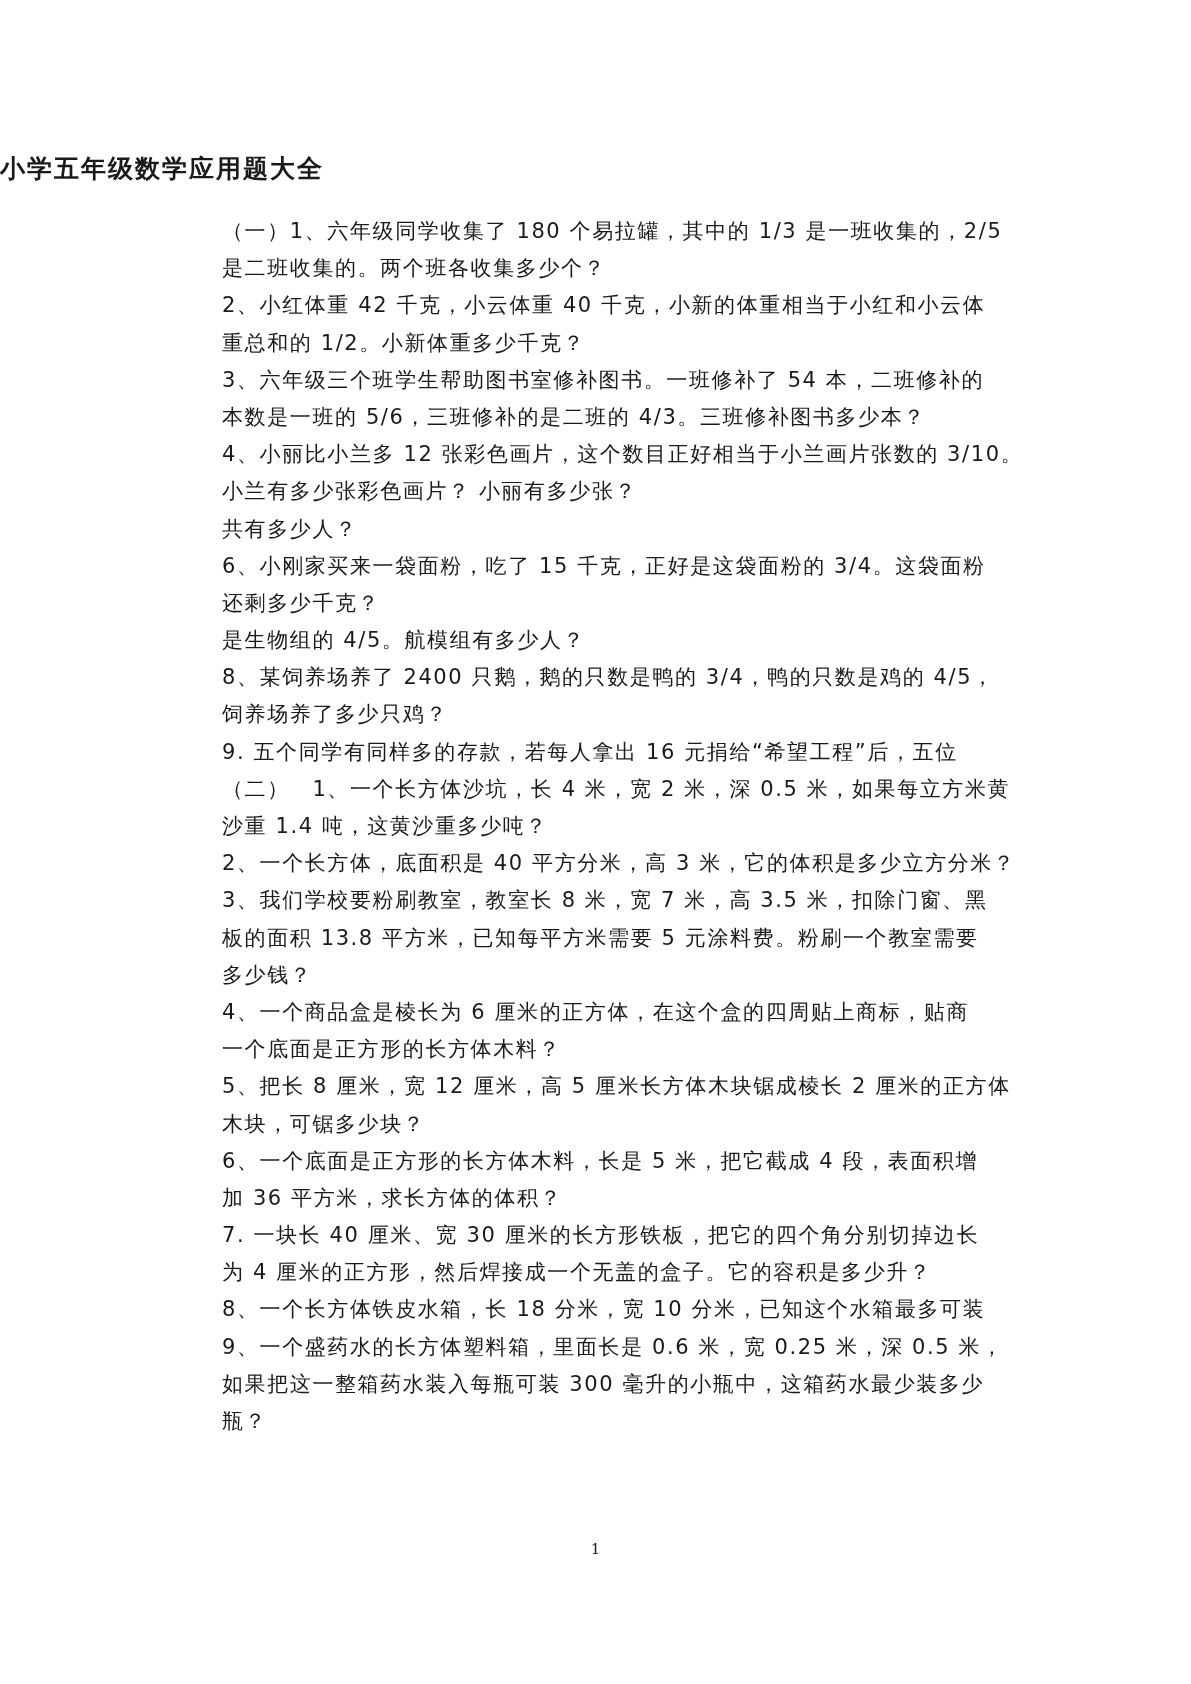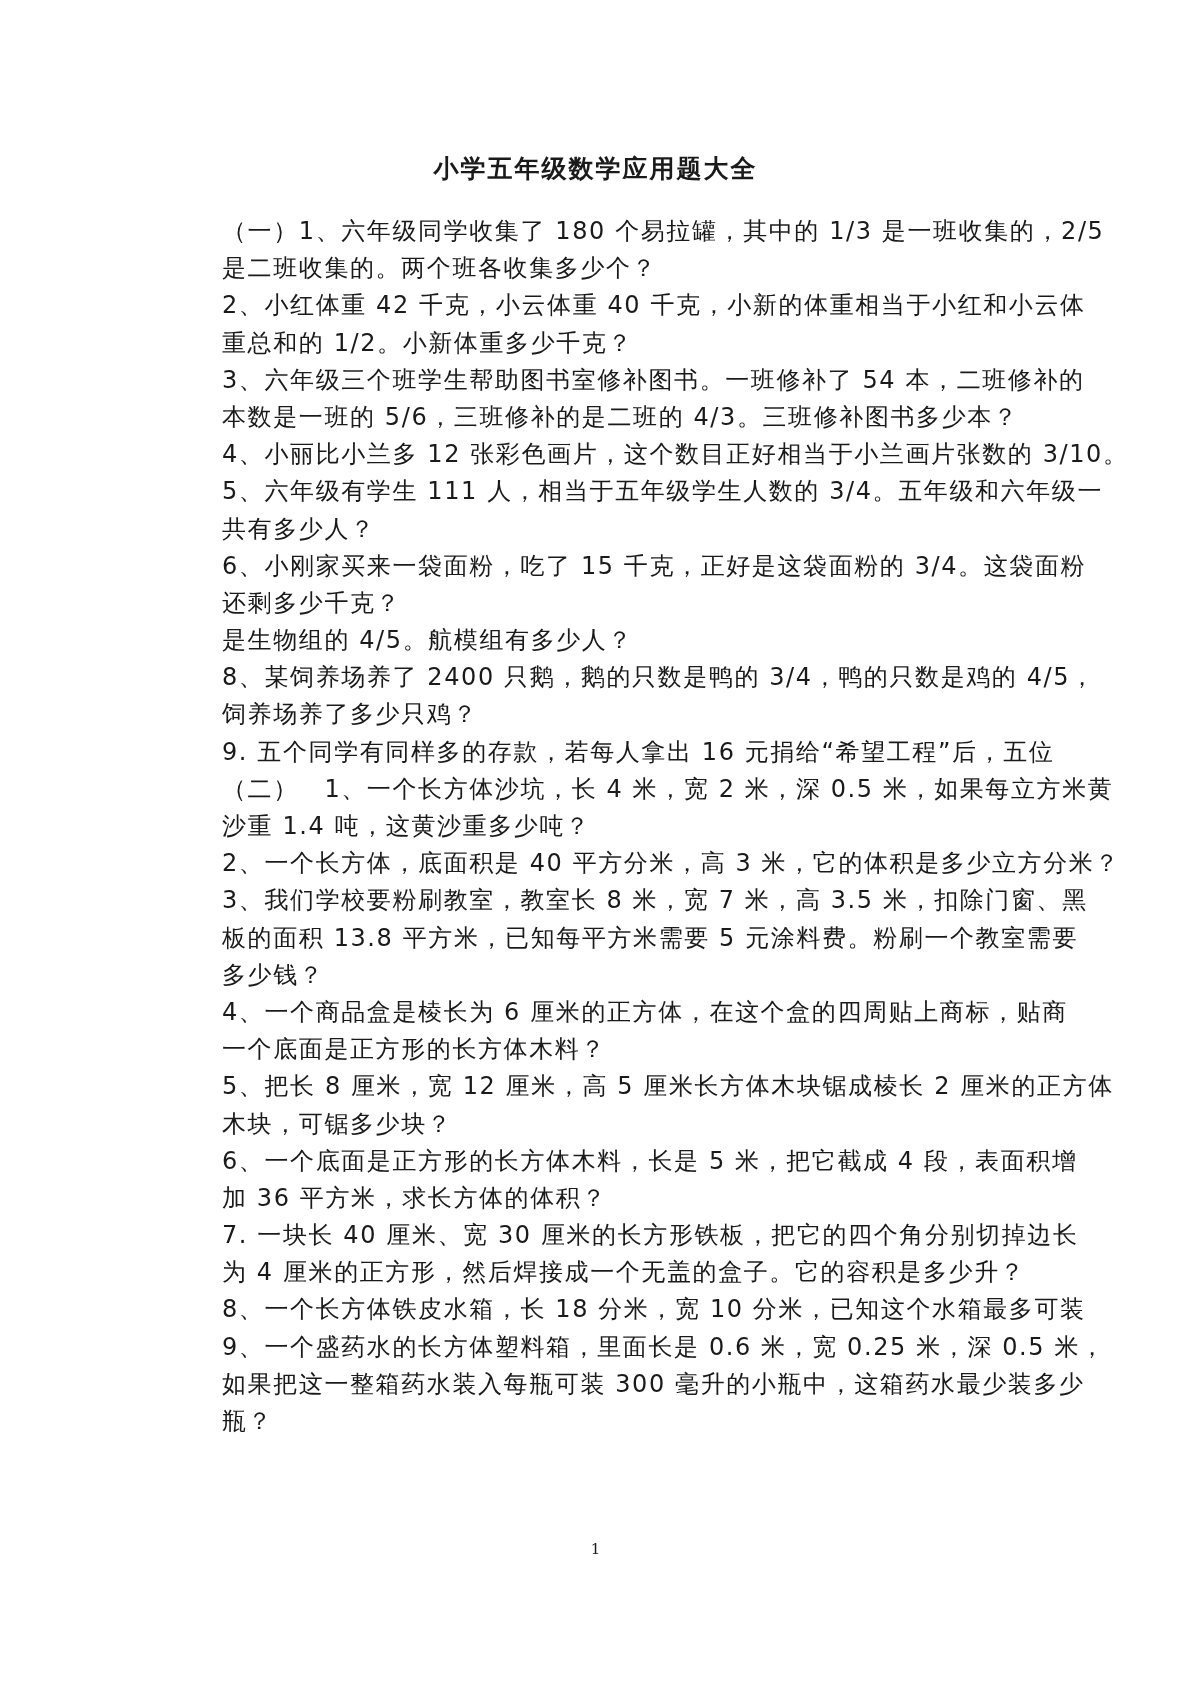--- a/index.html
+++ b/index.html
@@ -1,39 +1,39 @@
 <!DOCTYPE html>
 <html><head>
   <meta charset="utf-8">
   <style>
     html, body { margin: 0; padding: 0; background: #ffffff; }
     body { width: 1191px; height: 1684px; position: relative; overflow: hidden;
       font-family: "DejaVu Sans", sans-serif; color: #1a1a1a; }
-    .title { position: absolute; top: 152px; left: 0; width: 1191px; text-align: center;
+    .title { position: absolute; top: 152px; left: 0; width: 1191px; 
       font-size: 25px; font-weight: bold; letter-spacing: 2px; }
     .content { position: absolute; top: 213px; left: 222px; width: 800px; }
-    .line { height: 37.2px; line-height: 37.2px; font-size: 24px; white-space: nowrap;
+    .line { height: 37.2px; line-height: 37.2px; font-size: 21px; white-space: nowrap;
       letter-spacing: 1.6px; }
     .page-num { position: absolute; top: 1540px; left: 0; width: 1191px; text-align: center;
       font-size: 15px; font-family: "DejaVu Serif", serif; }
   </style>
 </head>
 <body>
 
 <div class="title">小学五年级数学应用题大全</div>
 
 <div class="content">
   <div class="line">（一）1、六年级同学收集了 180 个易拉罐，其中的 1/3 是一班收集的，2/5</div>
   <div class="line">是二班收集的。两个班各收集多少个？</div>
   <div class="line">2、小红体重 42 千克，小云体重 40 千克，小新的体重相当于小红和小云体</div>
   <div class="line">重总和的 1/2。小新体重多少千克？</div>
   <div class="line">3、六年级三个班学生帮助图书室修补图书。一班修补了 54 本，二班修补的</div>
   <div class="line">本数是一班的 5/6，三班修补的是二班的 4/3。三班修补图书多少本？</div>
   <div class="line">4、小丽比小兰多 12 张彩色画片，这个数目正好相当于小兰画片张数的 3/10。</div>
-  <div class="line">5、六年级有学生 111 人，相当于五年级学生人数的 3/4。五年级和六年级一</div>
+  <div class="line">小兰有多少张彩色画片？ 小丽有多少张？</div>
   <div class="line">共有多少人？</div>
   <div class="line">6、小刚家买来一袋面粉，吃了 15 千克，正好是这袋面粉的 3/4。这袋面粉</div>
   <div class="line">还剩多少千克？</div>
   <div class="line">是生物组的 4/5。航模组有多少人？</div>
   <div class="line">8、某饲养场养了 2400 只鹅，鹅的只数是鸭的 3/4，鸭的只数是鸡的 4/5，</div>
   <div class="line">饲养场养了多少只鸡？</div>
   <div class="line">9. 五个同学有同样多的存款，若每人拿出 16 元捐给“希望工程”后，五位</div>
   <div class="line">（二）　1、一个长方体沙坑，长 4 米，宽 2 米，深 0.5 米，如果每立方米黄</div>
   <div class="line">沙重 1.4 吨，这黄沙重多少吨？</div>
   <div class="line">2、一个长方体，底面积是 40 平方分米，高 3 米，它的体积是多少立方分米？</div>

